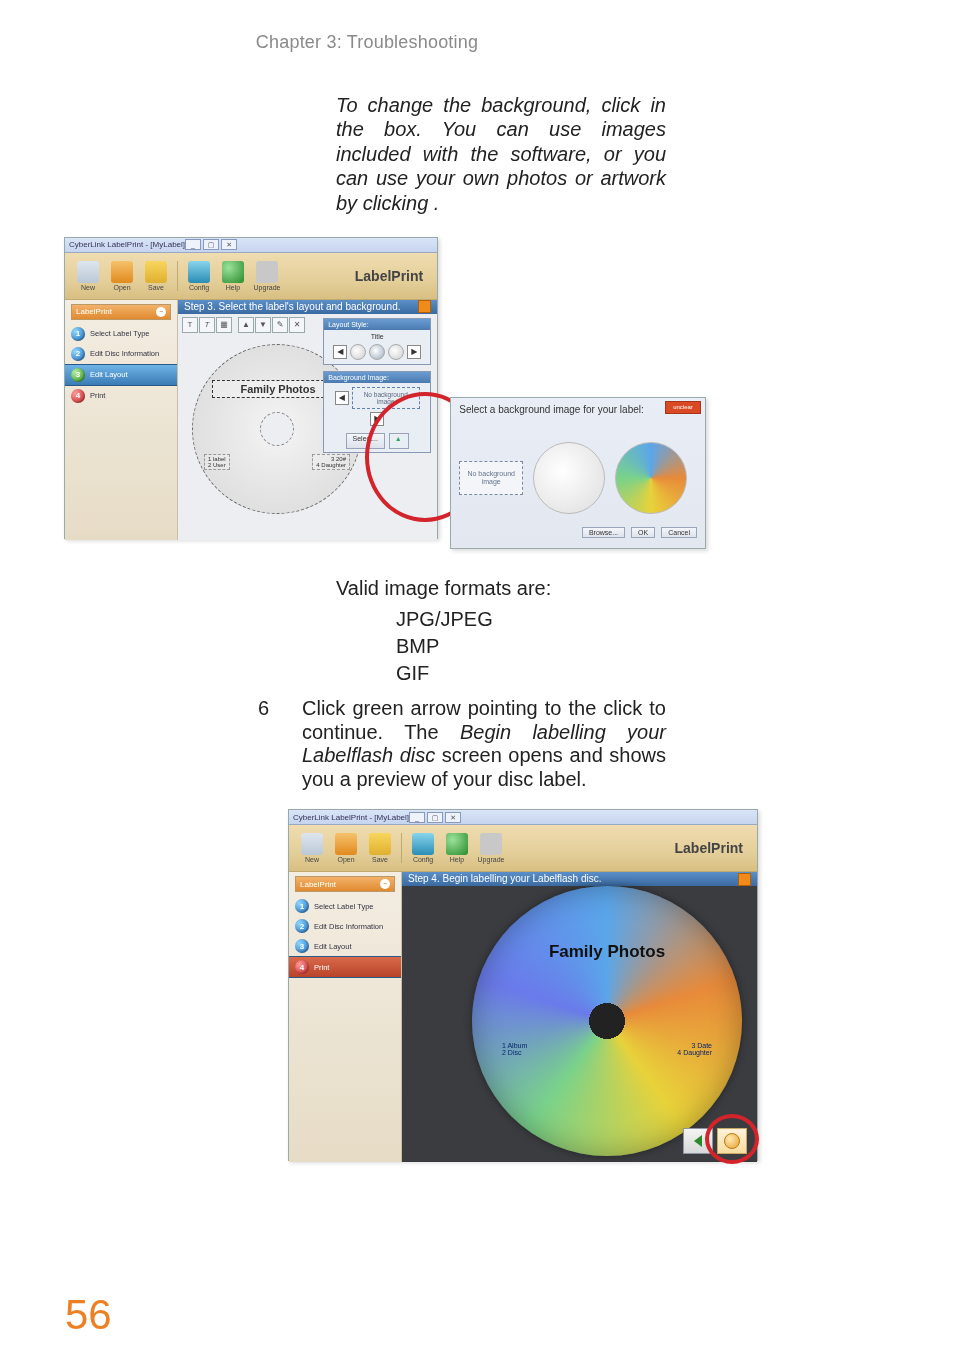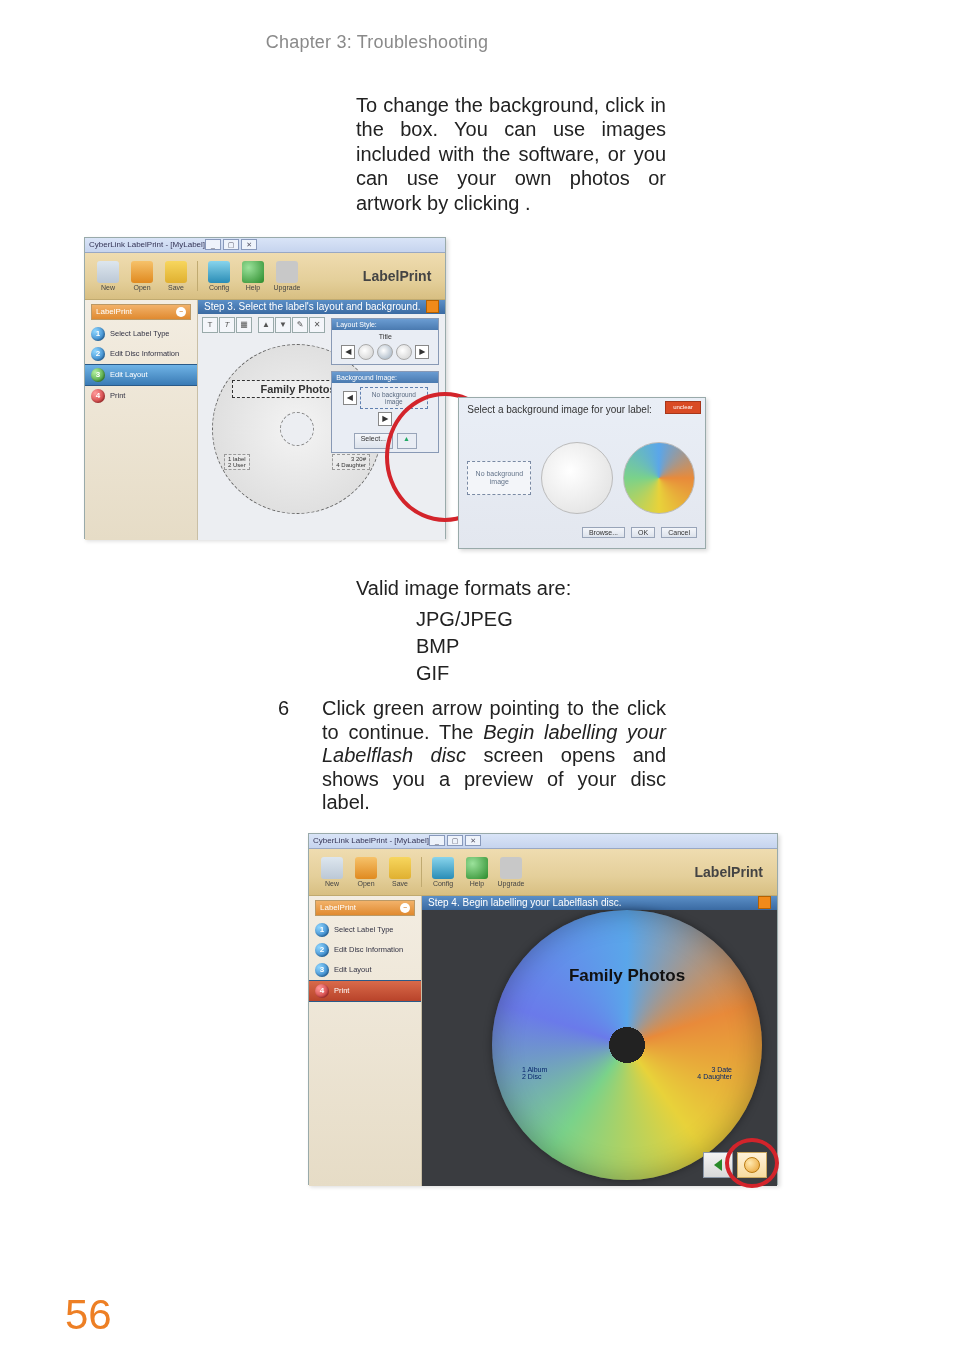--- a/index.html
+++ b/index.html
@@ -7,40 +7,41 @@
     padding: 0;
     background: #fff;
     font-family: "Segoe UI", "Helvetica Neue", Arial, sans-serif;
     color: #222;
     width: 954px;
   }
   .page {
     width: 766px;
     min-height: 1369px;
     position: relative;
-    padding: 32px 60px 40px 48px;
+    padding: 32px 60px 40px 28px;
     box-sizing: border-box;
   }
   .chapter-header {
     text-align: center;
     color: #8a8a8a;
     font-size: 18px;
     margin-bottom: 40px;
     letter-spacing: 0.2px;
   }
   .body-para {
     margin: 0 0 6px 0;
     font-size: 20px;
     line-height: 1.22;
     text-align: justify;
     color: #222;
   }
   .indent-block {
     margin-left: 308px;
     margin-right: 40px;
+    font-style: italic;
   }
   .figures-row {
     display: flex;
     gap: 12px;
     margin: 22px 0 28px 36px;
   }
   
   .win {
     border: 1px solid #9aa;
     background: linear-gradient(#e9eef6, #e3e7ef);

